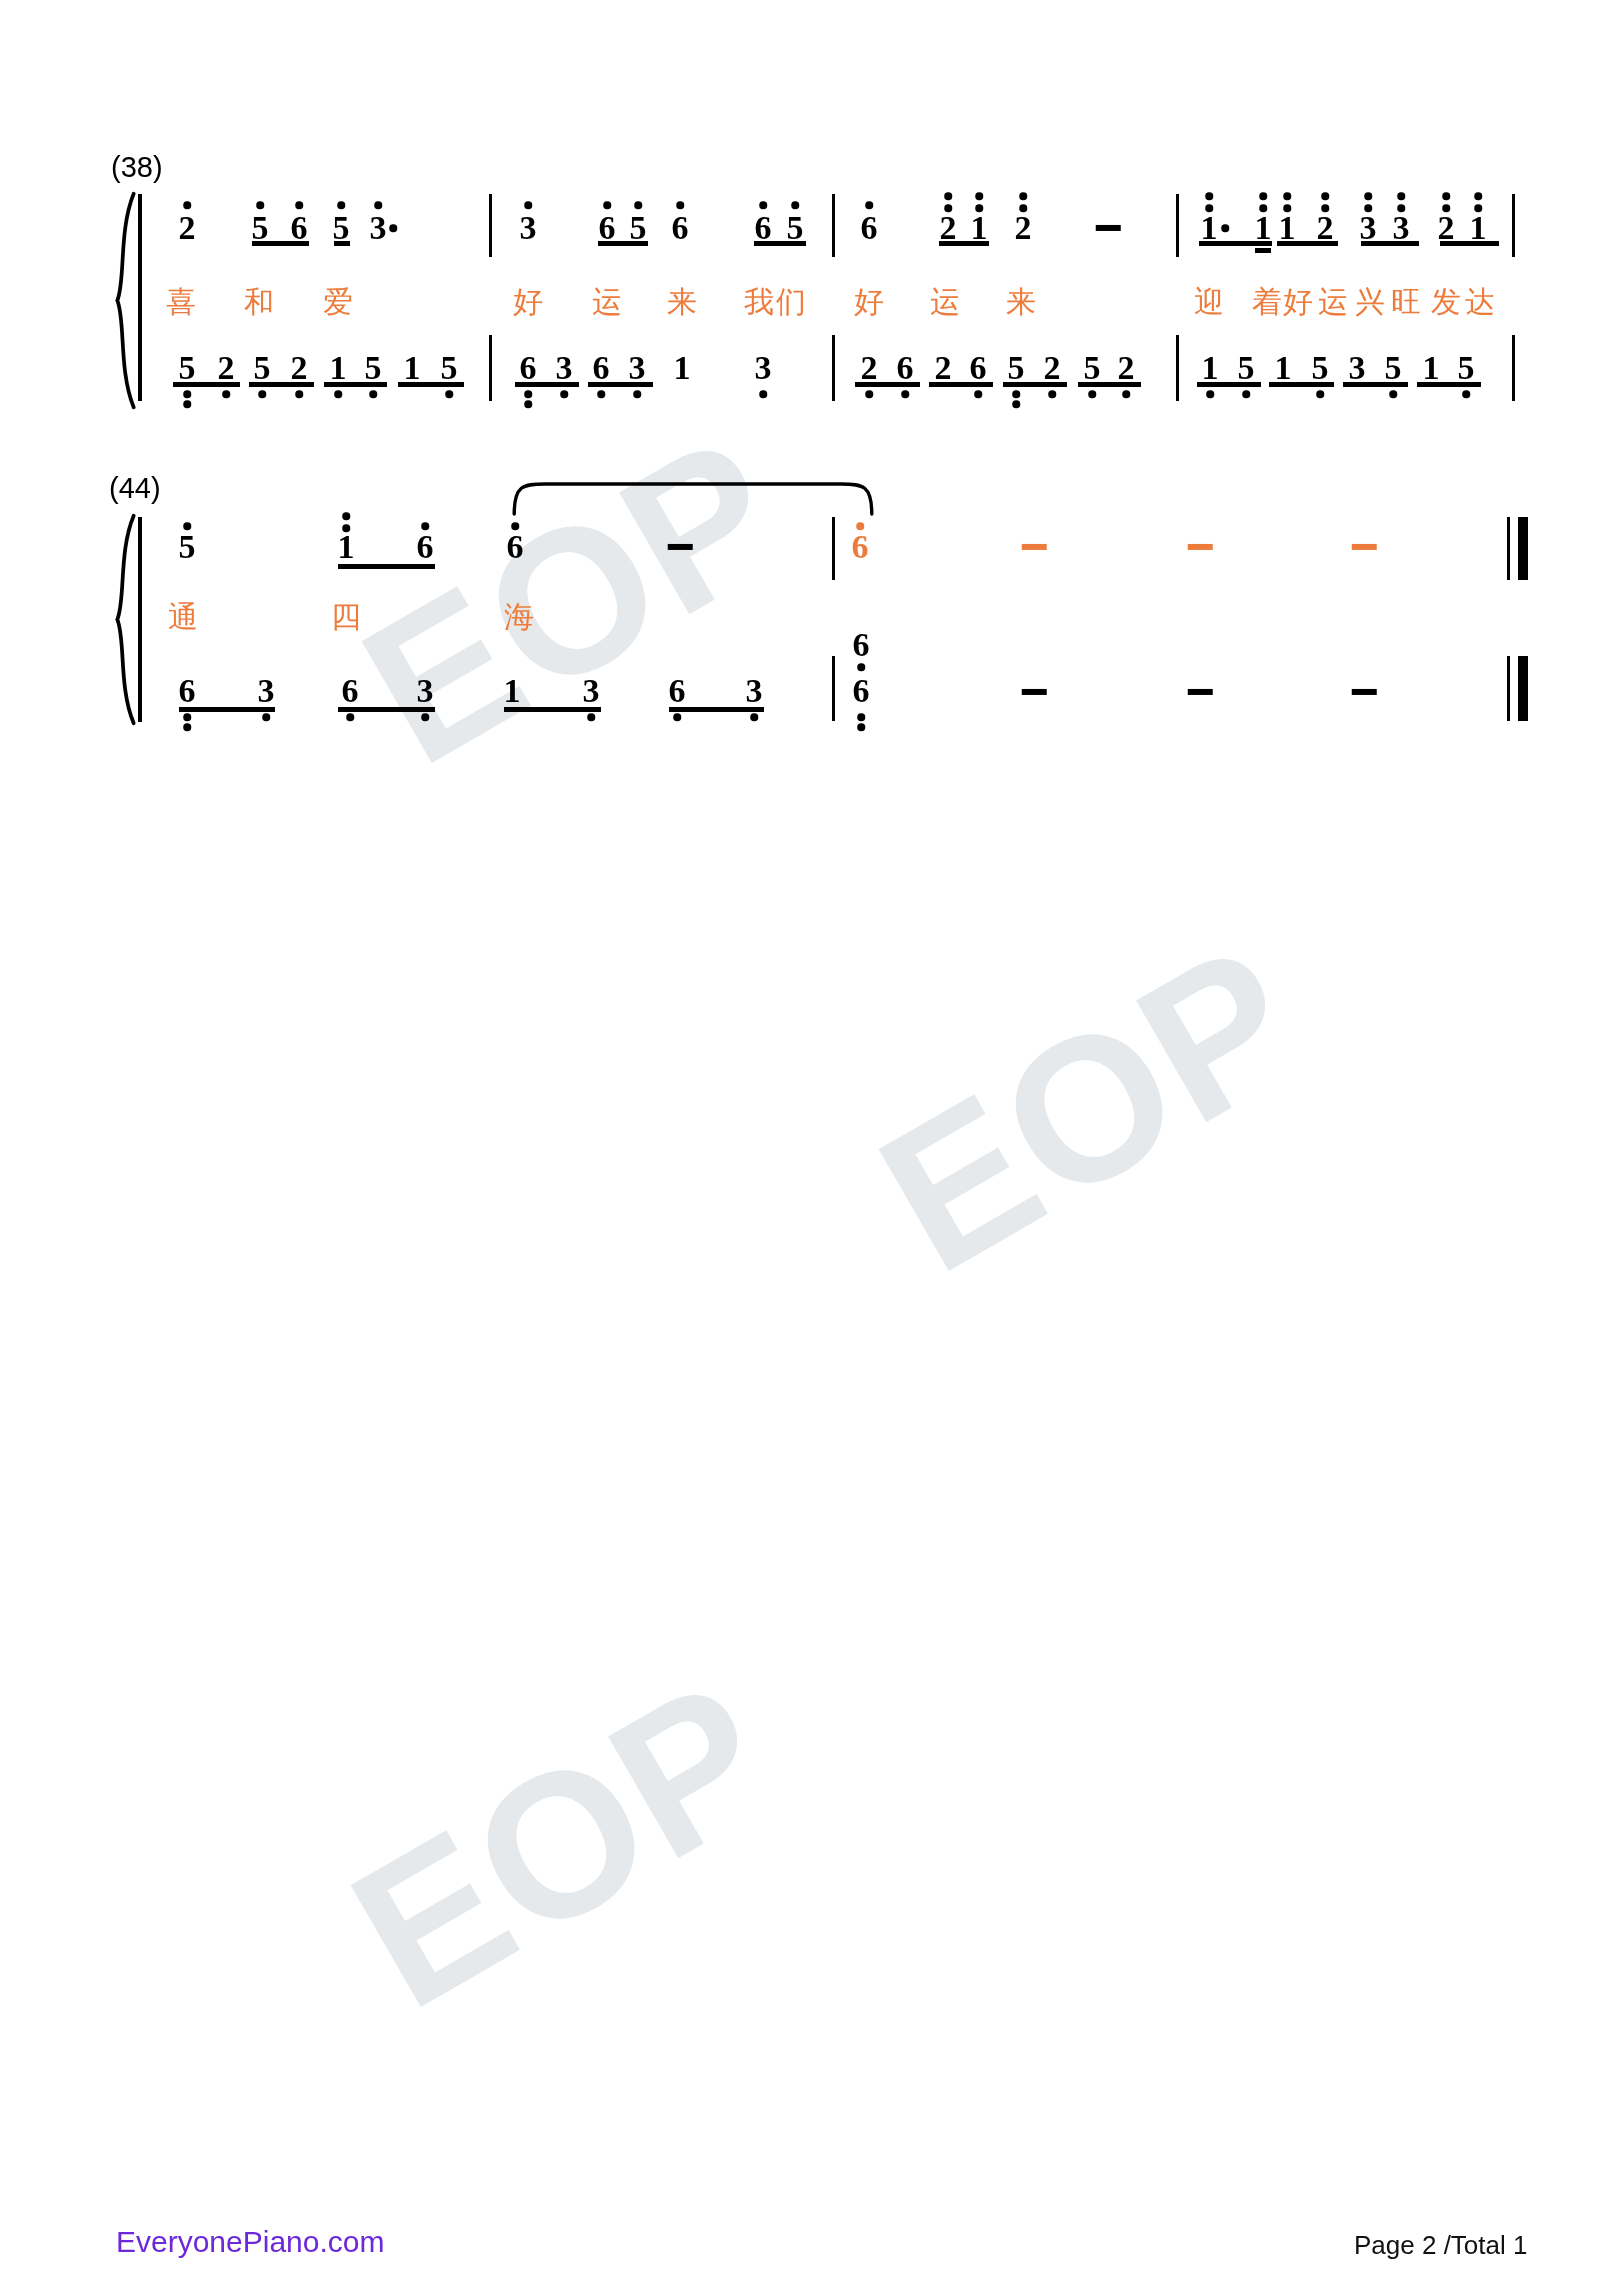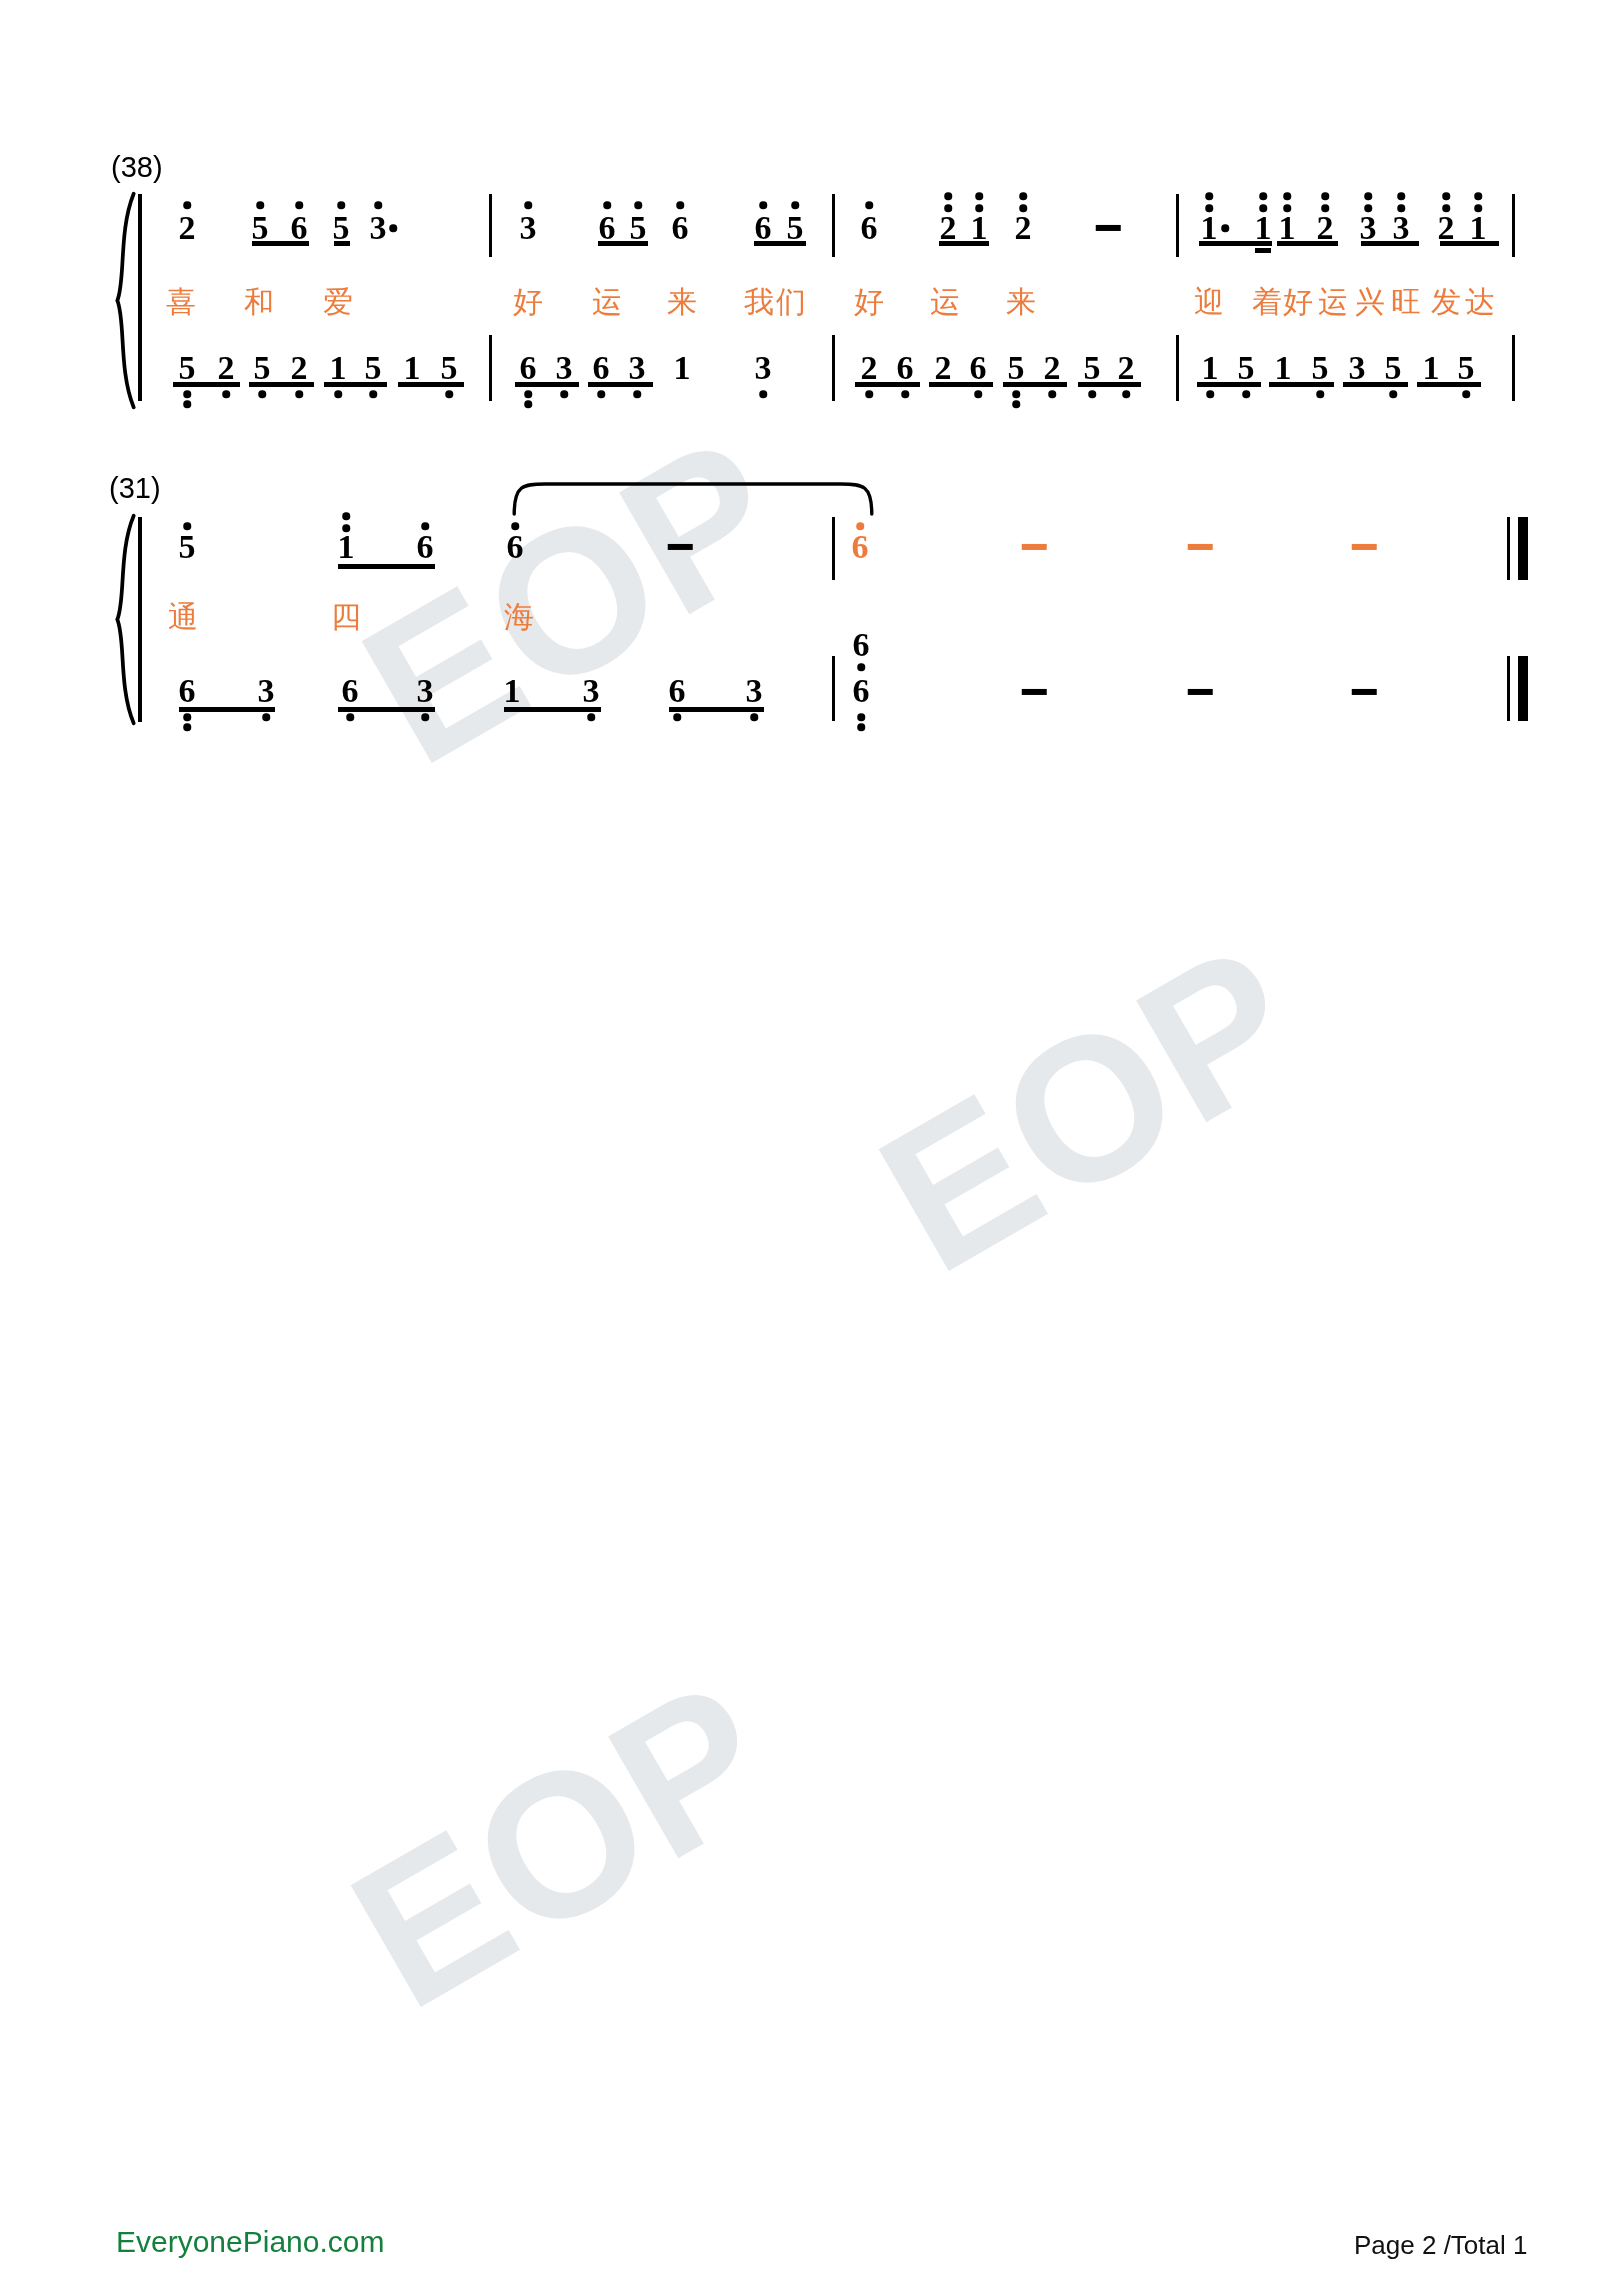--- a/index.html
+++ b/index.html
@@ -13,21 +13,21 @@
   .num.accent{color:var(--accent);}
   .odot{position:absolute;width:7.5px;height:7.5px;border-radius:50%;background:#000;
         transform:translate(-50%,-50%);}
   .odot.accent{background:var(--accent);}
   .beam{position:absolute;height:4.8px;background:#000;}
   .bar{position:absolute;background:#000;}
   .dash{position:absolute;width:24.5px;height:6.1px;background:#000;transform:translate(-50%,-50%);}
   .dash.accent{background:var(--accent);}
   .lyric{position:absolute;transform:translate(-50%,-50%);font:400 30px "Liberation Serif",serif;
          color:var(--accent);line-height:1;white-space:nowrap;}
-  .footer-site{position:absolute;font:400 30px "Liberation Sans",sans-serif;color:#15803d;}
+  .footer-site{position:absolute;font:400 30px "Liberation Sans",sans-serif;color:#6d28d9;}
   .footer-page{position:absolute;font:400 26px "Liberation Sans",sans-serif;color:#111;}
   svg.overlay{position:absolute;overflow:visible;}
 </style>
 </head>
 <body>
 
 <div class="page" style="--accent: #ED7C3C;">
   <div id="wm-layer">
       <div class="wm" style="left: 573px; top: 600px; color: rgb(230, 233, 236); transform: translate(-50%, -50%) rotate(-30deg);">EOP</div>
       <div class="wm" style="left: 1090px; top: 1108px; color: rgb(230, 233, 236); transform: translate(-50%, -50%) rotate(-30deg);">EOP</div>
@@ -200,21 +200,21 @@
       <div class="beam" style="left: 515px; top: 382px; width: 64px;"></div>
       <div class="beam" style="left: 588px; top: 382px; width: 65px;"></div>
       <div class="beam" style="left: 855px; top: 382px; width: 65px;"></div>
       <div class="beam" style="left: 929px; top: 382px; width: 64px;"></div>
       <div class="beam" style="left: 1003px; top: 382px; width: 64px;"></div>
       <div class="beam" style="left: 1078px; top: 382px; width: 63px;"></div>
       <div class="beam" style="left: 1197px; top: 382px; width: 64px;"></div>
       <div class="beam" style="left: 1269px; top: 382px; width: 65px;"></div>
       <div class="beam" style="left: 1343px; top: 382px; width: 65px;"></div>
       <div class="beam" style="left: 1417px; top: 382px; width: 64px;"></div>
-      <div class="meas-label" style="left: 109px; top: 474px;">(31)</div>
+      <div class="meas-label" style="left: 109px; top: 474px;">(44)</div>
       <svg class="overlay" width="33" height="213" style="left: 109px; top: 513px;" viewBox="0 0 48 312">
         <path d="M36,4 C14,56 24,128 12,156 C24,184 14,256 36,308" fill="none" stroke="#000" stroke-width="5.5" stroke-linecap="round"></path>
       </svg>
       <div class="bar" style="left: 138px; top: 517px; width: 4.1px; height: 205px;"></div>
       <div class="bar" style="left: 832px; top: 517px; width: 3.4px; height: 63px;"></div>
       <div class="bar" style="left: 832px; top: 656px; width: 3.4px; height: 65px;"></div>
       <div class="bar" style="left: 1507px; top: 517px; width: 3.4px; height: 63px;"></div>
       <div class="bar" style="left: 1507px; top: 656px; width: 3.4px; height: 65px;"></div>
       <div class="bar" style="left: 1518px; top: 517px; width: 10.2px; height: 63px;"></div>
       <div class="bar" style="left: 1518px; top: 656px; width: 10.2px; height: 65px;"></div>

